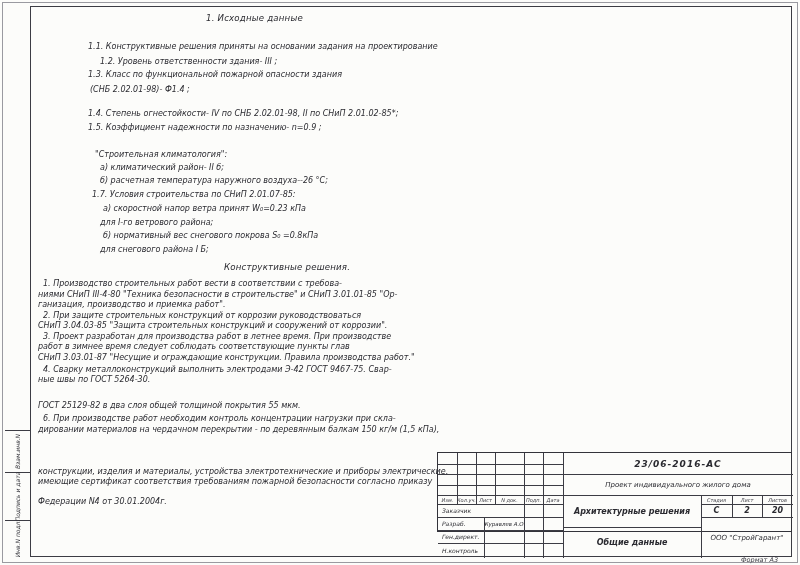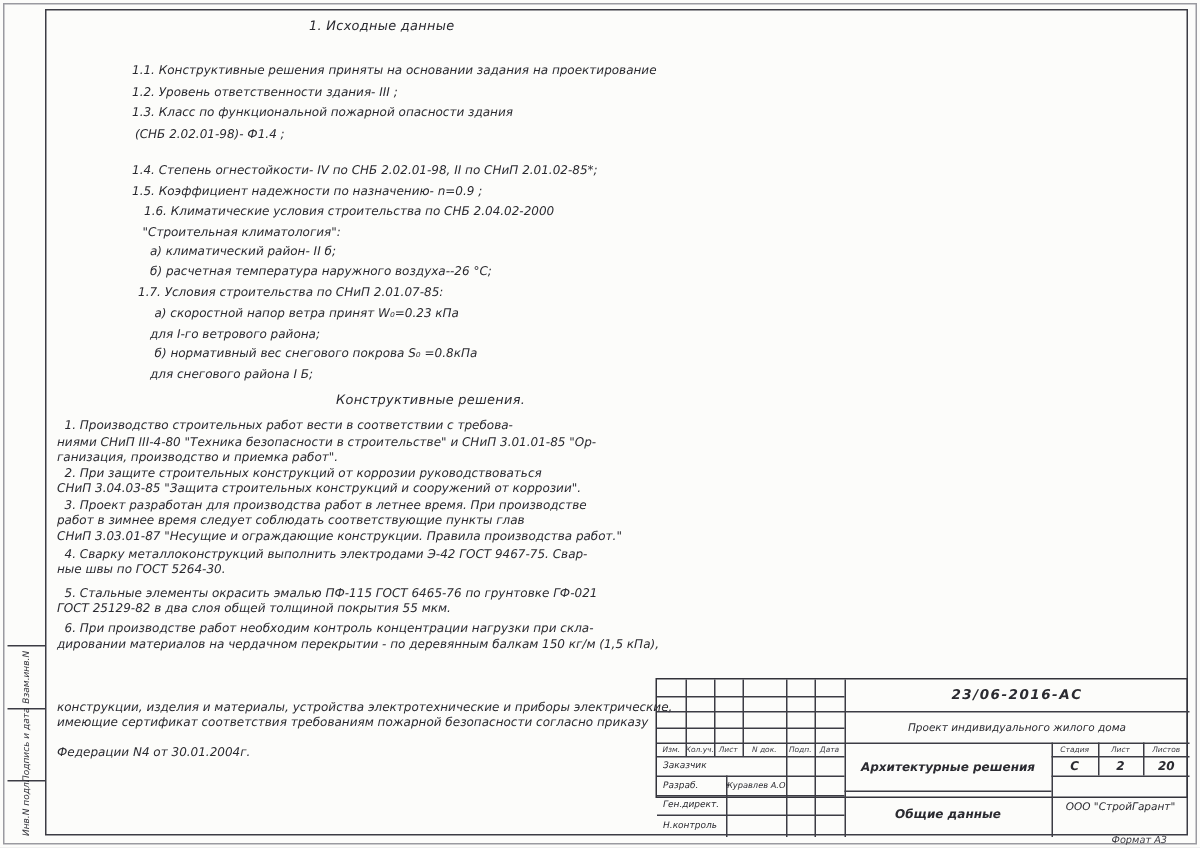--- a/index.html
+++ b/index.html
@@ -50,46 +50,44 @@
   </div>
   <div class="mbox" style="top:472px;height:48px">
     <span>Подпись и дата</span>
   </div>
   <div class="mbox" style="top:520px;height:37px">
     <span>Инв.N подл.</span>
   </div>
 
   <div class="ln hd" style="left:206px;top:13px">1. Исходные данные</div>
   <div class="ln" style="left:88px;top:42px">1.1. Конструктивные решения приняты на основании задания на проектирование</div>
-  <div class="ln" style="left:88px;top:57px">1.2. Уровень ответственности здания- III ;</div>
+  <div class="ln" style="left:100px;top:57px">1.2. Уровень ответственности здания- III ;</div>
   <div class="ln" style="left:88px;top:70px">1.3. Класс по функциональной пожарной опасности здания</div>
   <div class="ln" style="left:90px;top:85px">(СНБ 2.02.01-98)- Ф1.4 ;</div>
   <div class="ln" style="left:88px;top:109px">1.4. Степень огнестойкости- IV по СНБ 2.02.01-98,  II по СНиП 2.01.02-85*;</div>
   <div class="ln" style="left:88px;top:123px">1.5. Коэффициент надежности по назначению- n=0.9 ;</div>
-  <div class="ln" style="left:96px;top:136px">1.6. Климатические условия строительства по СНБ 2.04.02-2000</div>
   <div class="ln" style="left:95px;top:150px">"Строительная климатология":</div>
   <div class="ln" style="left:100px;top:163px">а) климатический район- II б;</div>
   <div class="ln" style="left:100px;top:176px">б) расчетная температура наружного воздуха--26 °С;</div>
   <div class="ln" style="left:92px;top:190px">1.7. Условия строительства по СНиП 2.01.07-85:</div>
   <div class="ln" style="left:103px;top:204px">а) скоростной напор ветра принят W₀=0.23 кПа</div>
   <div class="ln" style="left:100px;top:218px">для I-го  ветрового района;</div>
   <div class="ln" style="left:103px;top:231px">б) нормативный вес снегового покрова S₀ =0.8кПа</div>
   <div class="ln" style="left:100px;top:245px">для   снегового района I Б;</div>
   <div class="ln hd" style="left:224px;top:262px">Конструктивные решения.</div>
   <div class="ln" style="left:43px;top:279px">1. Производство строительных работ вести в соответствии с требова-</div>
   <div class="ln" style="left:38px;top:290px">ниями СНиП III-4-80 "Техника безопасности в строительстве" и СНиП 3.01.01-85 "Ор-</div>
   <div class="ln" style="left:38px;top:300px">ганизация, производство и приемка работ".</div>
   <div class="ln" style="left:43px;top:311px">2. При защите строительных конструкций от коррозии руководствоваться</div>
   <div class="ln" style="left:38px;top:321px">СНиП 3.04.03-85 "Защита строительных конструкций и сооружений от коррозии".</div>
   <div class="ln" style="left:43px;top:332px">3. Проект разработан для производства работ в летнее время. При производстве</div>
   <div class="ln" style="left:38px;top:342px">работ в зимнее время следует соблюдать соответствующие пункты глав</div>
   <div class="ln" style="left:38px;top:353px">СНиП 3.03.01-87 "Несущие и ограждающие конструкции. Правила производства работ."</div>
   <div class="ln" style="left:43px;top:365px">4. Сварку металлоконструкций выполнить электродами Э-42 ГОСТ 9467-75. Свар-</div>
   <div class="ln" style="left:38px;top:375px">ные швы по ГОСТ 5264-30.</div>
-  <div class="ln" style="left:43px;top:391px">5. Стальные элементы окрасить эмалью ПФ-115 ГОСТ 6465-76 по грунтовке ГФ-021</div>
   <div class="ln" style="left:38px;top:401px">ГОСТ 25129-82 в два слоя общей толщиной покрытия 55 мкм.</div>
   <div class="ln" style="left:43px;top:414px">6. При производстве работ необходим контроль концентрации нагрузки при скла-</div>
   <div class="ln" style="left:38px;top:425px">дировании материалов на чердачном перекрытии - по деревянным балкам 150 кг/м (1,5 кПа),</div>
   <div class="ln" style="left:38px;top:467px">конструкции, изделия и материалы, устройства электротехнические и приборы электрические,</div>
   <div class="ln" style="left:38px;top:477px">имеющие сертификат соответствия требованиям пожарной безопасности согласно приказу</div>
   <div class="ln" style="left:38px;top:497px">Федерации N4 от 30.01.2004г.</div>
 
   <div class="tb">
 
     <div class="hl" style="left:0;top:11px;width:125px"></div>

